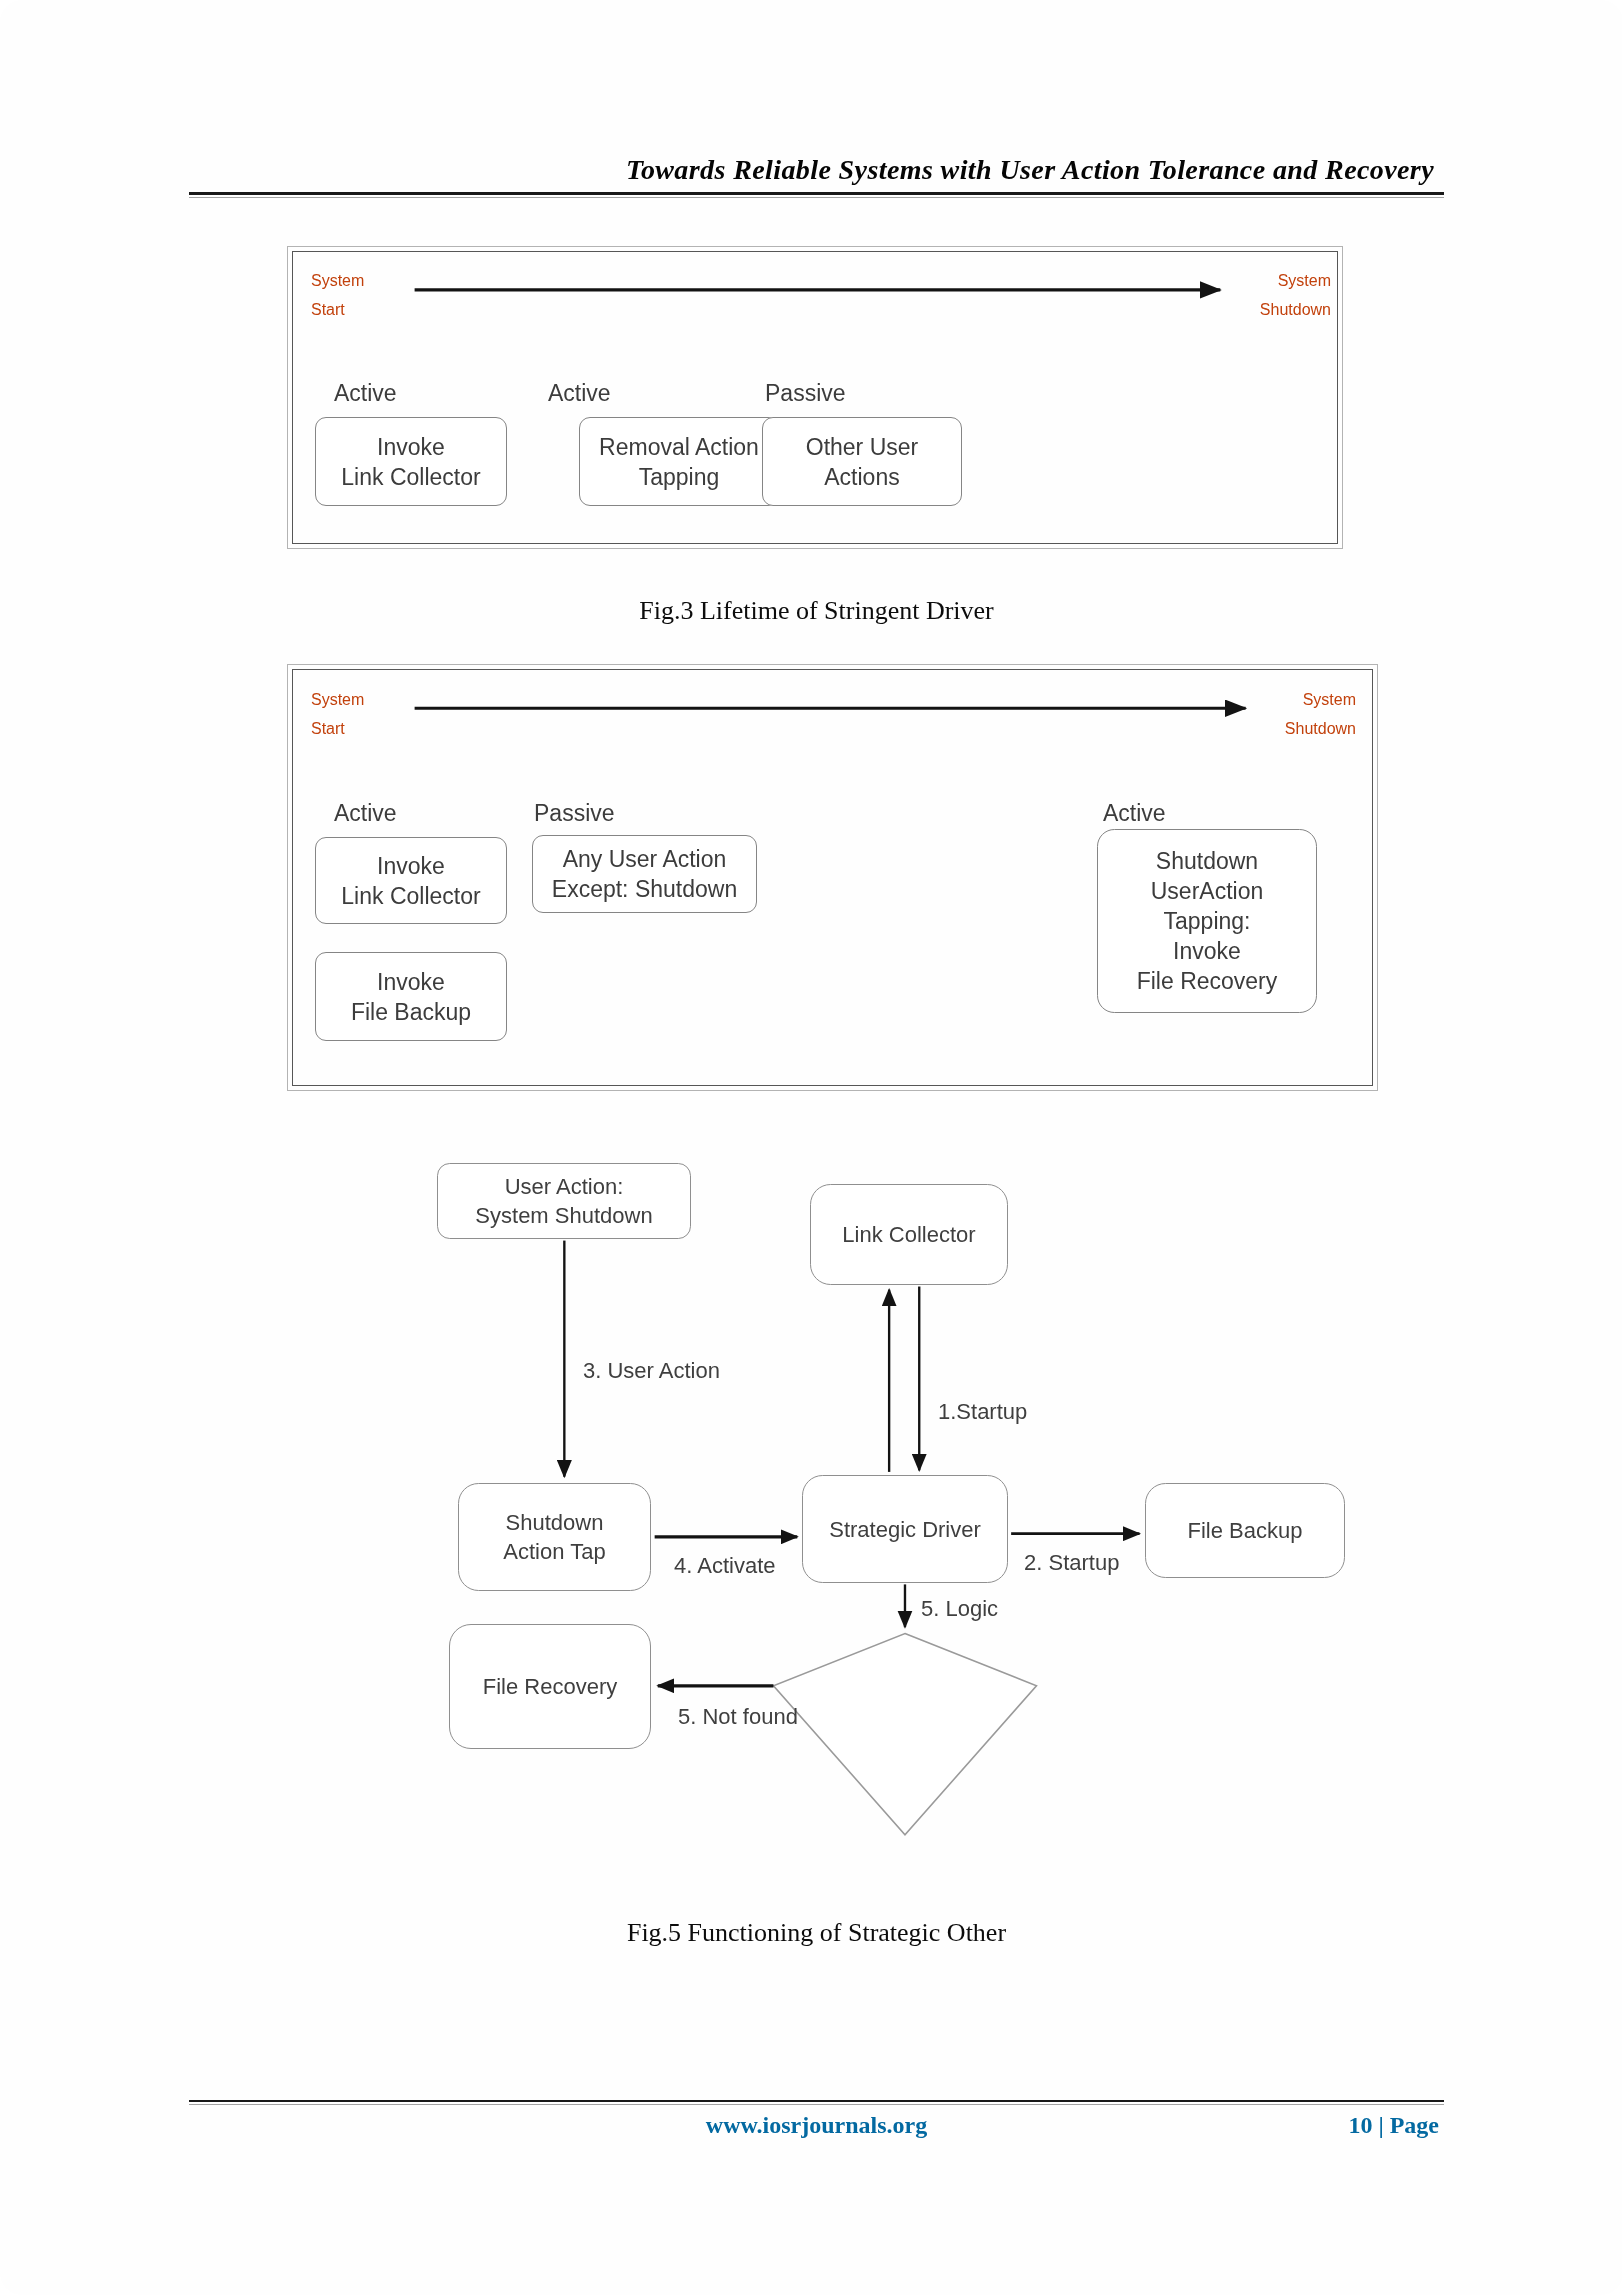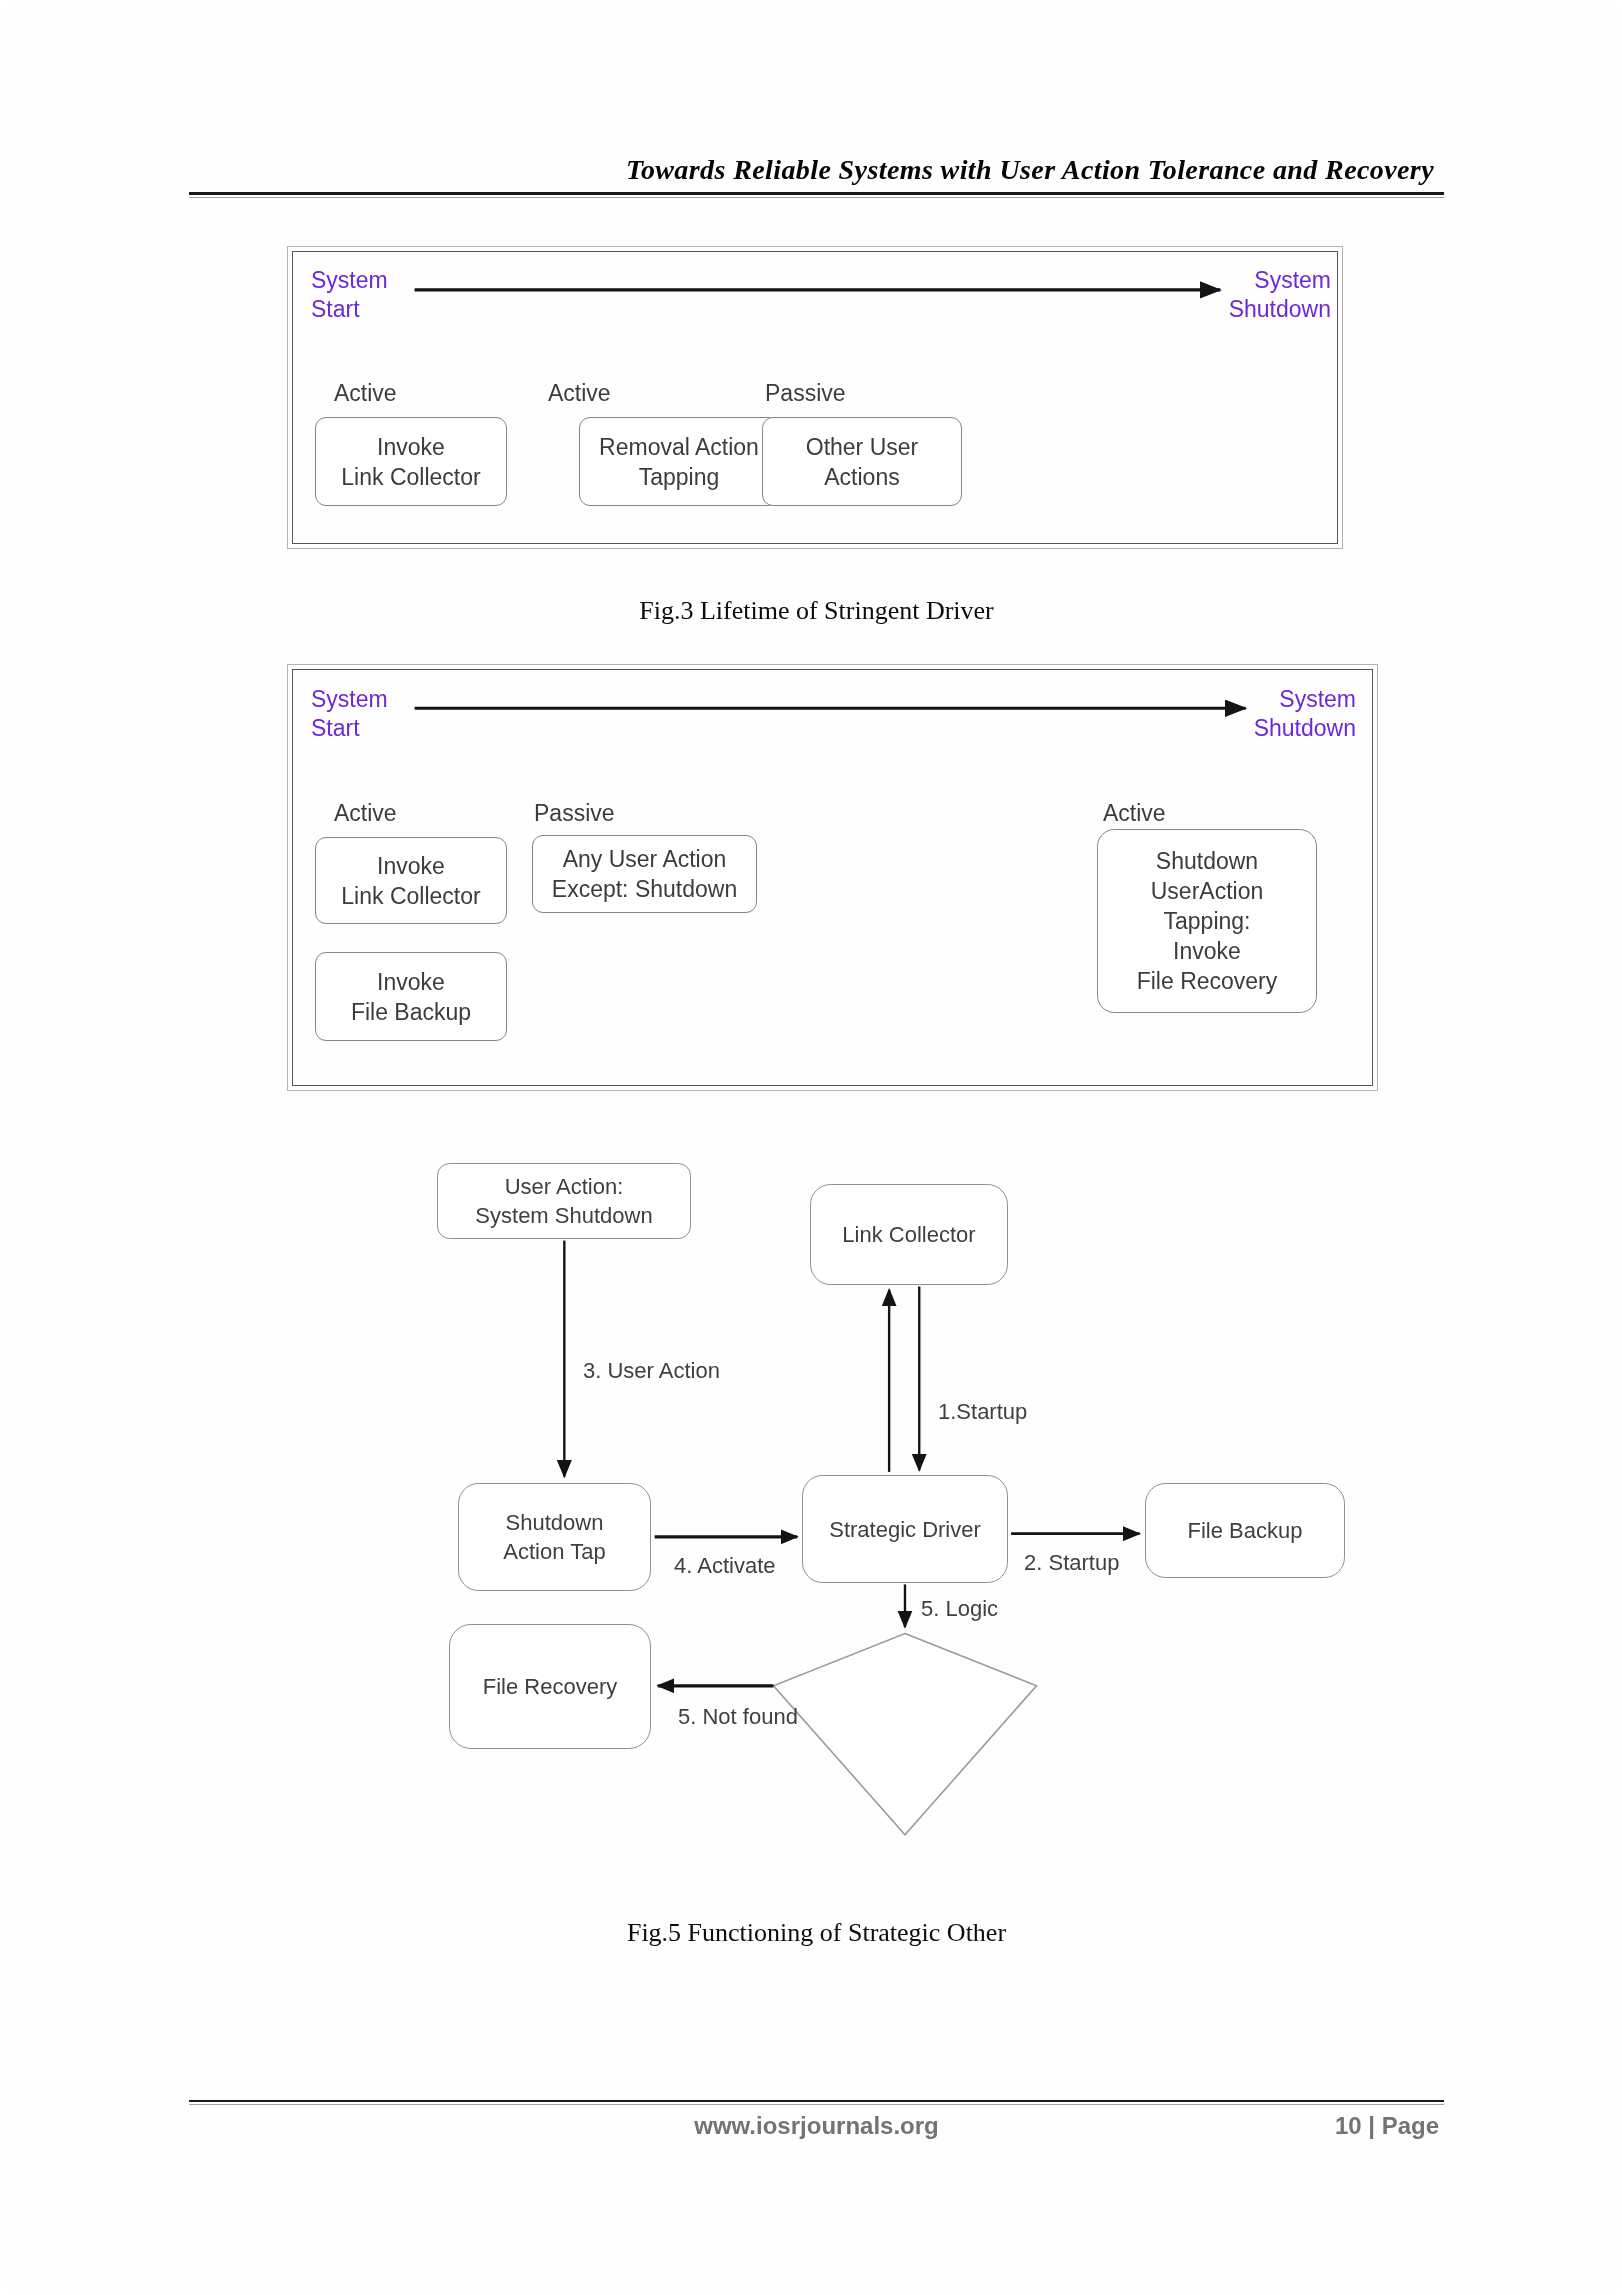--- a/index.html
+++ b/index.html
@@ -4,32 +4,32 @@
 <style>
   html,body{margin:0;padding:0;background:#ffffff;}
   .page{position:relative;width:1623px;height:2295px;background:#fefefe;overflow:hidden;
         font-family:"Liberation Sans", sans-serif;border-radius:22px;}
   .abs{position:absolute;}
   .title{font-family:"Liberation Serif", serif;font-style:italic;font-weight:600;
          font-size:28px;color:#050505;letter-spacing:0.4px;white-space:nowrap;}
   .rule{height:1.6px;background:#ffffff;border-top:3.2px solid #191919;border-bottom:1.6px solid #a3a3a3;}
   .frame{border:1.6px solid #b3b3b3;}
   .frame-inner{position:absolute;inset:4px;border:1.6px solid #565656;}
-  .syslabel{font-size:23px;line-height:29px;color:#6d28d9;}
+  .syslabel{font-size:16px;line-height:29px;color:#c2410c;}
   .rowlabel{font-size:23px;color:#3c3c3c;white-space:nowrap;}
   .gbox{border:1.6px solid #858585;border-radius:11px;background:#fff;display:flex;flex-direction:column;
         justify-content:center;align-items:center;text-align:center;color:#3c3c3c;
         font-size:23px;line-height:30px;box-sizing:border-box;}
   .caption{font-family:"Liberation Serif", serif;font-size:26px;color:#0c0c0c;text-align:center;white-space:nowrap;}
   .fnode{border:1.6px solid #8f8f8f;border-radius:20.6px;background:#fff;display:flex;flex-direction:column;
          justify-content:center;align-items:center;text-align:center;color:#3f3f3f;
          font-size:22px;line-height:29px;box-sizing:border-box;z-index:2;}
   .elabel{font-size:22px;color:#3f3f3f;white-space:nowrap;z-index:3;}
   .dtext{font-size:22px;line-height:32px;color:#3f3f3f;text-align:center;z-index:3;}
-  .footer-text{font-family:Liberation Sans, sans-serif;font-weight:bold;font-size:24px;color:#737373;white-space:nowrap;}
+  .footer-text{font-family:Liberation Serif, serif;font-weight:bold;font-size:24px;color:#0369a1;white-space:nowrap;}
   svg.layer{position:absolute;left:0;top:0;z-index:1;}
 </style>
 </head>
 <body>
 
 <div class="page">
 
   <div class="abs title" style="right:189px;top:154px;">Towards Reliable Systems with User Action Tolerance and Recovery</div>
   <div class="abs rule" style="left:189px;top:192px;width:1255px;"></div>
 

